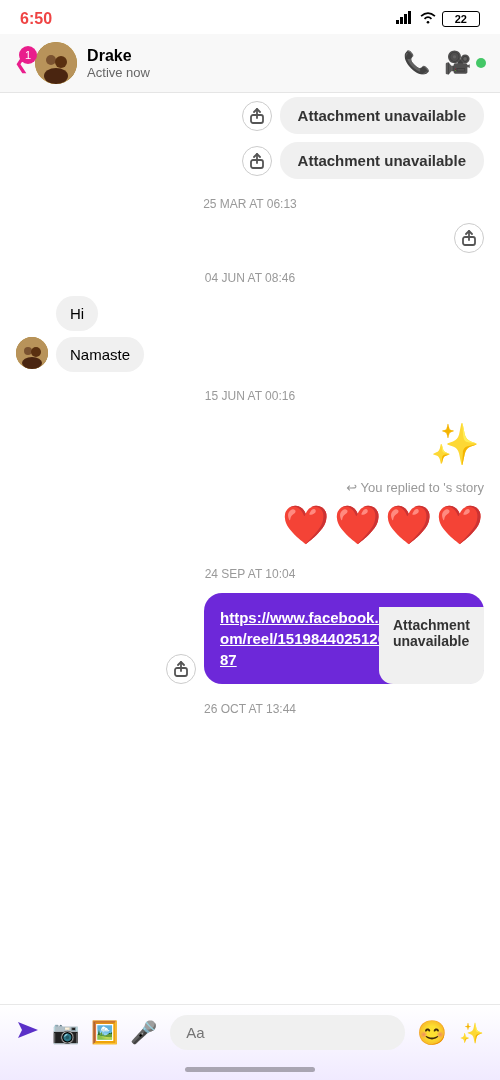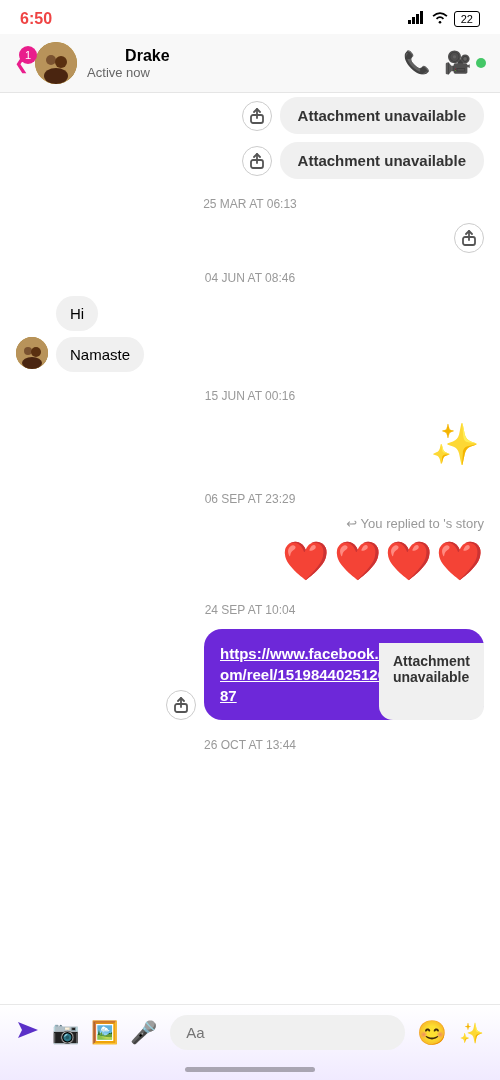--- a/index.html
+++ b/index.html
@@ -29,23 +29,23 @@
     .status-icons {
       display: flex;
       align-items: center;
       gap: 5px;
       font-size: 13px;
       color: #000;
     }
     .battery-box {
       border: 1.5px solid #000;
       border-radius: 3px;
-      padding: 1px 6px;
+      padding: 1px 12px;
       font-size: 11px;
-      font-weight: 400;
+      font-weight: 700;
     }
 
     
     .header {
       display: flex;
       align-items: center;
       padding: 8px 14px;
       background: #f8f8f8;
       border-bottom: 1px solid #e5e5e5;
     }
@@ -94,21 +94,20 @@
       justify-content: center;
       color: #fff;
       font-size: 10px;
       text-align: center;
     }
     .header-info { flex: 1; }
     .header-name {
       font-size: 16px;
       font-weight: 700;
       color: #000;
-      margin-left: 38px;
     }
     .header-status {
       font-size: 13px;
       color: #666;
     }
     .header-actions {
       display: flex;
       align-items: center;
       gap: 14px;
     }
@@ -466,21 +465,20 @@
       <div class="bubble-left">Namaste</div>
     </div>
   </div>
 
   <div class="timestamp-label">15 JUN AT 00:16</div>
 
   <div class="sparkles-row">
     <span>✨</span>
   </div>
 
-  <div class="timestamp-label">06 SEP AT 23:29</div>
 
   <div class="story-reply">↩ You replied to 's story</div>
 
   <div class="hearts-row">
     <span>❤️</span>
     <span>❤️</span>
     <span>❤️</span>
     <span>❤️</span>
   </div>
 

